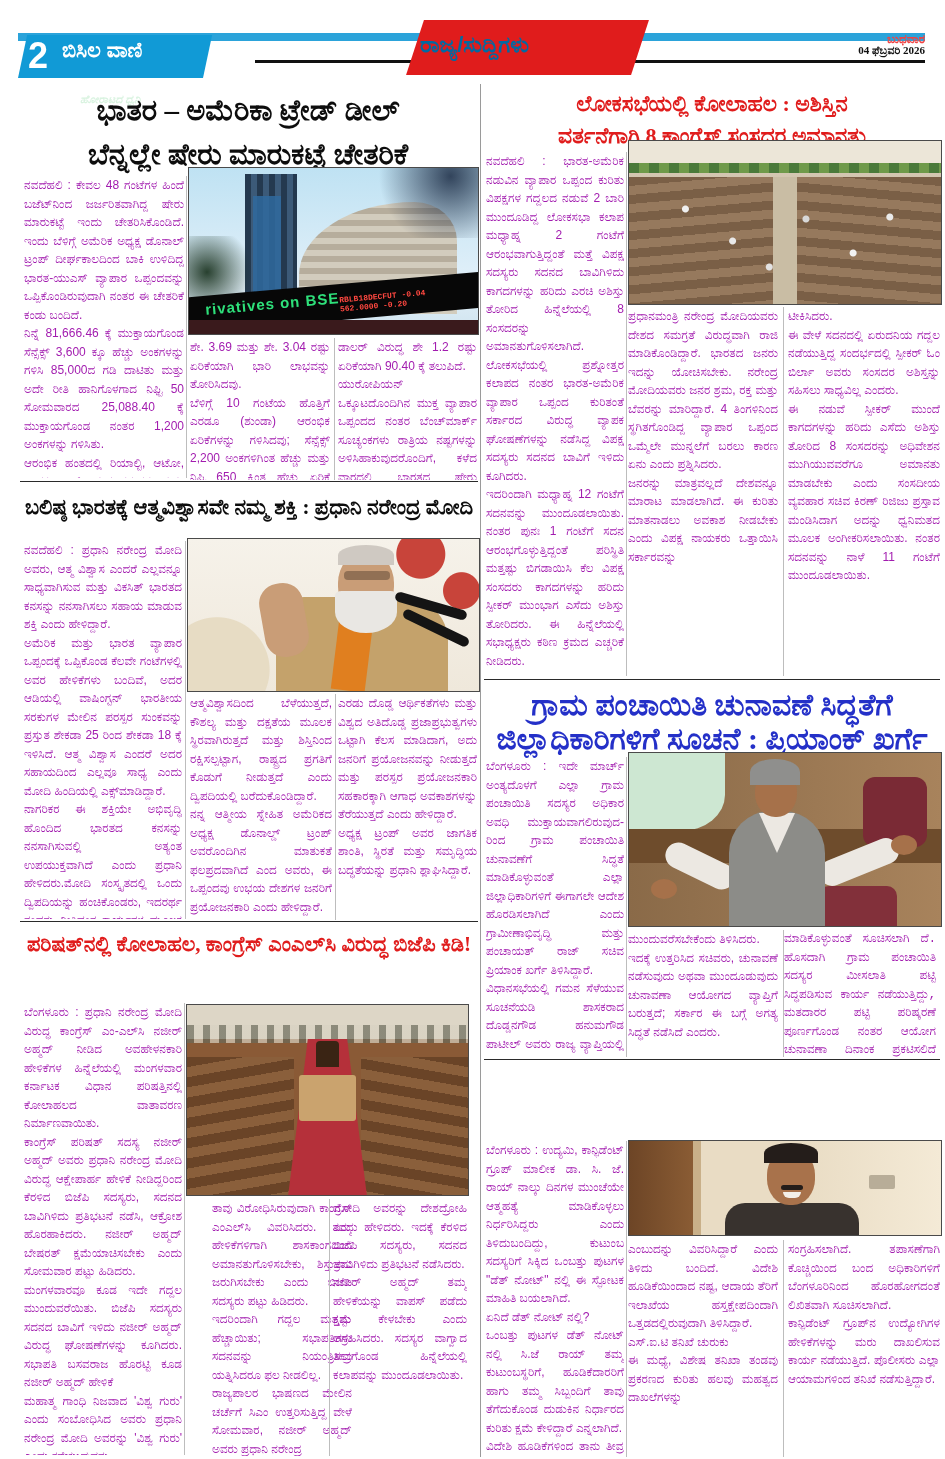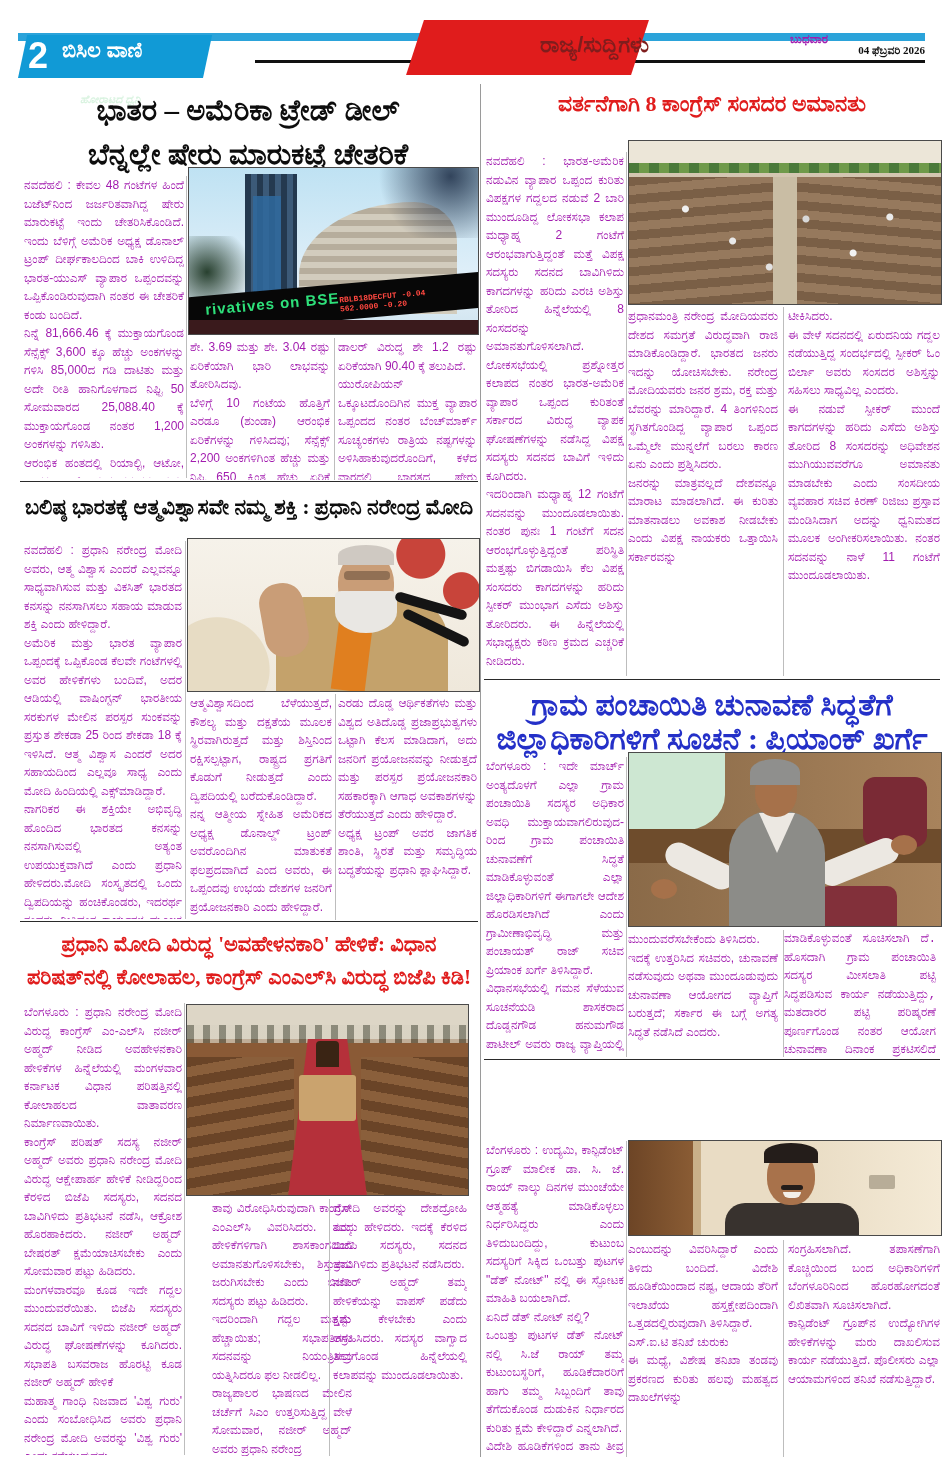--- a/index.html
+++ b/index.html
@@ -23,22 +23,22 @@
 <div id="page">
 
   <div class="abs" style="left:0;top:0;width:945px;height:84px;">
     <div class="abs" style="left:18px;top:33px;width:907px;height:8px;background:#2ba3da;"></div>
     <div class="abs" style="left:255px;top:60px;width:670px;height:3px;background:#111;"></div>
     <div class="abs" style="left:18px;top:35px;width:185px;height:43px;background:#119ad6;transform:skewX(-12deg);transform-origin:bottom left;"></div>
     <div class="abs" style="left:28px;top:35px;font-size:36px;font-weight:bold;color:#ffffff;line-height:42px;">2</div>
     <div class="abs" style="left:62px;top:38px;font-size:21px;font-weight:bold;color:#ffffff;">ಬಿಸಿಲ ವಾಣಿ</div>
     <div class="abs" style="left:80px;top:62px;font-size:11px;font-weight:bold;font-style:italic;color:#d9f3e0;margin-top:31px;">ಹೋರಾಟದ ಧ್ವನಿ</div>
     <div class="abs" style="left:415px;top:20px;width:225px;height:55px;background:#e01c1c;transform:skewX(-18deg);"></div>
-    <div class="abs" style="left:434px;top:32px;width:215px;text-align:right;font-size:22px;font-weight:bold;color:#7f1d1d;">ರಾಜ್ಯ/ಸುದ್ದಿಗಳು</div>
-    <div class="abs" style="left:790px;top:32px;width:135px;font-size:12px;font-weight:bold;color:#a21caf;">ಬುಧವಾರ</div>
+    <div class="abs" style="left:420px;top:32px;width:215px;text-align:left;font-size:22px;font-weight:bold;color:#0369a1;">ರಾಜ್ಯ/ಸುದ್ದಿಗಳು</div>
+    <div class="abs" style="left:790px;top:32px;width:135px;text-align:right;font-size:12px;font-weight:bold;color:#ef4444;">ಬುಧವಾರ</div>
     <div class="abs" style="left:760px;top:44px;width:165px;text-align:right;font-size:11px;font-weight:bold;color:#111;font-family:'Liberation Serif',serif;">04 ಫೆಬ್ರವರಿ 2026</div>
   </div>
 
   <div class="abs" style="left:480px;top:84px;width:1px;height:1373px;background:#9a9a9a;"></div>
 
   <div class="abs hl hl-black" style="left:20px;top:88px;width:456px;font-size:29px;line-height:44px;">
     <div>ಭಾತರ – ಅಮೆರಿಕಾ ಟ್ರೇಡ್ ಡೀಲ್</div>
     <div>ಬೆನ್ನಲ್ಲೇ ಷೇರು ಮಾರುಕಟ್ಟೆ ಚೇತರಿಕೆ</div>
   </div>
   <div class="abs kn-body" style="left:24px;top:176px;width:160px;height:302px;">ನವದೆಹಲಿ : ಕೇವಲ 48 ಗಂಟೆಗಳ ಹಿಂದೆ ಬಜೆಟ್‌ನಿಂದ ಜರ್ಜರಿತವಾಗಿದ್ದ ಷೇರು ಮಾರುಕಟ್ಟೆ ಇಂದು ಚೇತರಿಸಿಕೊಂಡಿದೆ. ಇಂದು ಬೆಳಿಗ್ಗೆ ಅಮೆರಿಕ ಅಧ್ಯಕ್ಷ ಡೊನಾಲ್ ಟ್ರಂಪ್ ದೀರ್ಘಕಾಲದಿಂದ ಬಾಕಿ ಉಳಿದಿದ್ದ ಭಾರತ-ಯುಎಸ್ ವ್ಯಾಪಾರ ಒಪ್ಪಂದವನ್ನು ಒಪ್ಪಿಕೊಂಡಿರುವುದಾಗಿ ನಂತರ ಈ ಚೇತರಿಕೆ ಕಂಡು ಬಂದಿದೆ.
@@ -91,21 +91,20 @@
 
   <div class="abs kn-body" style="left:190px;top:694px;width:142px;height:226px;">ಆತ್ಮವಿಶ್ವಾಸದಿಂದ ಬೆಳೆಯುತ್ತದೆ, ಕೌಶಲ್ಯ ಮತ್ತು ದಕ್ಷತೆಯ ಮೂಲಕ ಸ್ಥಿರವಾಗಿರುತ್ತದೆ ಮತ್ತು ಶಿಸ್ತಿನಿಂದ ರಕ್ಷಿಸಲ್ಪಟ್ಟಾಗ, ರಾಷ್ಟ್ರದ ಪ್ರಗತಿಗೆ ಕೊಡುಗೆ ನೀಡುತ್ತದೆ ಎಂದು ದ್ವಿಪದಿಯಲ್ಲಿ ಬರೆದುಕೊಂಡಿದ್ದಾರೆ.
 ನನ್ನ ಆತ್ಮೀಯ ಸ್ನೇಹಿತ ಅಮೆರಿಕದ ಅಧ್ಯಕ್ಷ ಡೊನಾಲ್ಡ್ ಟ್ರಂಪ್ ಅವರೊಂದಿಗಿನ ಮಾತುಕತೆ ಫಲಪ್ರದವಾಗಿದೆ ಎಂದ ಅವರು, ಈ ಒಪ್ಪಂದವು ಉಭಯ ದೇಶಗಳ ಜನರಿಗೆ ಪ್ರಯೋಜನಕಾರಿ ಎಂದು ಹೇಳಿದ್ದಾರೆ.</div>
   <div class="abs vrule" style="left:335px;top:694px;height:226px;"></div>
   <div class="abs kn-body" style="left:338px;top:694px;width:139px;height:226px;">ಎರಡು ದೊಡ್ಡ ಆರ್ಥಿಕತೆಗಳು ಮತ್ತು ವಿಶ್ವದ ಅತಿದೊಡ್ಡ ಪ್ರಜಾಪ್ರಭುತ್ವಗಳು ಒಟ್ಟಾಗಿ ಕೆಲಸ ಮಾಡಿದಾಗ, ಅದು ಜನರಿಗೆ ಪ್ರಯೋಜನವನ್ನು ನೀಡುತ್ತದೆ ಮತ್ತು ಪರಸ್ಪರ ಪ್ರಯೋಜನಕಾರಿ ಸಹಕಾರಕ್ಕಾಗಿ ಆಗಾಧ ಅವಕಾಶಗಳನ್ನು ತೆರೆಯುತ್ತದೆ ಎಂದು ಹೇಳಿದ್ದಾರೆ.
 ಅಧ್ಯಕ್ಷ ಟ್ರಂಪ್ ಅವರ ಜಾಗತಿಕ ಶಾಂತಿ, ಸ್ಥಿರತೆ ಮತ್ತು ಸಮೃದ್ಧಿಯ ಬದ್ಧತೆಯನ್ನು ಪ್ರಧಾನಿ ಶ್ಲಾಘಿಸಿದ್ದಾರೆ.</div>
 
   <div class="abs hrule" style="left:20px;top:921px;width:458px;height:1px;"></div>
 
   <div class="abs hl hl-red" style="left:20px;top:928px;width:458px;font-size:21px;line-height:33px;">
-    <div>ಪ್ರಧಾನಿ ಮೋದಿ ವಿರುದ್ಧ 'ಅವಹೇಳನಕಾರಿ' ಹೇಳಿಕೆ: ವಿಧಾನ</div>
     <div>ಪರಿಷತ್‌ನಲ್ಲಿ ಕೋಲಾಹಲ, ಕಾಂಗ್ರೆಸ್ ಎಂಎಲ್‌ಸಿ ವಿರುದ್ಧ ಬಿಜೆಪಿ ಕಿಡಿ!</div>
   </div>
   <div class="abs kn-body" style="left:24px;top:1003px;width:158px;height:452px;">ಬೆಂಗಳೂರು : ಪ್ರಧಾನಿ ನರೇಂದ್ರ ಮೋದಿ ವಿರುದ್ಧ ಕಾಂಗ್ರೆಸ್ ಎಂ-ಎಲ್‌ಸಿ ನಜೀರ್ ಅಹ್ಮದ್ ನೀಡಿದ ಅವಹೇಳನಕಾರಿ ಹೇಳಿಕೆಗಳ ಹಿನ್ನೆಲೆಯಲ್ಲಿ ಮಂಗಳವಾರ ಕರ್ನಾಟಕ ವಿಧಾನ ಪರಿಷತ್ತಿನಲ್ಲಿ ಕೋಲಾಹಲದ ವಾತಾವರಣ ನಿರ್ಮಾಣವಾಯಿತು.
 ಕಾಂಗ್ರೆಸ್ ಪರಿಷತ್ ಸದಸ್ಯ ನಜೀರ್ ಅಹ್ಮದ್ ಅವರು ಪ್ರಧಾನಿ ನರೇಂದ್ರ ಮೋದಿ ವಿರುದ್ಧ ಆಕ್ಷೇಪಾರ್ಹ ಹೇಳಿಕೆ ನೀಡಿದ್ದರಿಂದ ಕೆರಳಿದ ಬಿಜೆಪಿ ಸದಸ್ಯರು, ಸದನದ ಬಾವಿಗಿಳಿದು ಪ್ರತಿಭಟನೆ ನಡೆಸಿ, ಆಕ್ರೋಶ ಹೊರಹಾಕಿದರು. ನಜೀರ್ ಅಹ್ಮದ್ ಬೇಷರತ್ ಕ್ಷಮೆಯಾಚಿಸಬೇಕು ಎಂದು ಸೋಮವಾರ ಪಟ್ಟು ಹಿಡಿದರು.
 ಮಂಗಳವಾರವೂ ಕೂಡ ಇದೇ ಗದ್ದಲ ಮುಂದುವರೆಯಿತು. ಬಿಜೆಪಿ ಸದಸ್ಯರು ಸದನದ ಬಾವಿಗೆ ಇಳಿದು ನಜೀರ್ ಅಹ್ಮದ್ ವಿರುದ್ಧ ಘೋಷಣೆಗಳನ್ನು ಕೂಗಿದರು. ಸಭಾಪತಿ ಬಸವರಾಜ ಹೊರಟ್ಟಿ ಕೂಡ ನಜೀರ್ ಅಹ್ಮದ್ ಹೇಳಿಕೆ
 ಮಹಾತ್ಮ ಗಾಂಧಿ ನಿಜವಾದ 'ವಿಶ್ವ ಗುರು' ಎಂದು ಸಂಬೋಧಿಸಿದ ಅವರು ಪ್ರಧಾನಿ ನರೇಂದ್ರ ಮೋದಿ ಅವರನ್ನು 'ವಿಶ್ವ ಗುರು' ಎಂದು ಕರೆಯುವುದನ್ನು</div>
   <div class="abs vrule" style="left:184px;top:1003px;height:452px;"></div>
 
   <div class="abs photo" style="left:186px;top:1004px;width:281px;height:190px;background:#8a5a36;">
     <div style="left:0;top:0;width:100%;height:34px;background:#ddd6c6;"></div>
@@ -118,20 +117,21 @@
   </div>
 
   <div class="abs kn-body" style="left:186px;top:1199px;width:140px;height:257px;margin-left:26px;">ತಾವು ವಿರೋಧಿಸಿರುವುದಾಗಿ ಕಾಂಗ್ರೆಸ್ ಎಂಎಲ್‌ಸಿ ವಿವರಿಸಿದರು. ತಮ್ಮ ಹೇಳಿಕೆಗಳಿಗಾಗಿ ಶಾಸಕಾಂಗದಿಂದ ಅಮಾನತುಗೊಳಿಸಬೇಕು, ಶಿಸ್ತುಕ್ರಮ ಜರುಗಿಸಬೇಕು ಎಂದು ಬಿಜೆಪಿ ಸದಸ್ಯರು ಪಟ್ಟು ಹಿಡಿದರು.
 ಇದರಿಂದಾಗಿ ಗದ್ದಲ ಮತ್ತಷ್ಟು ಹೆಚ್ಚಾಯಿತು; ಸಭಾಪತಿಗಳು ಸದನವನ್ನು ನಿಯಂತ್ರಿಸಲು ಯತ್ನಿಸಿದರೂ ಫಲ ನೀಡಲಿಲ್ಲ.
 ರಾಜ್ಯಪಾಲರ ಭಾಷಣದ ಮೇಲಿನ ಚರ್ಚೆಗೆ ಸಿಎಂ ಉತ್ತರಿಸುತ್ತಿದ್ದ ವೇಳೆ ಸೋಮವಾರ, ನಜೀರ್ ಅಹ್ಮದ್ ಅವರು ಪ್ರಧಾನಿ ನರೇಂದ್ರ</div>
   <div class="abs vrule" style="left:329px;top:1199px;height:257px;"></div>
   <div class="abs kn-body" style="left:333px;top:1199px;width:134px;height:257px;">ಮೋದಿ ಅವರನ್ನು ದೇಶದ್ರೋಹಿ ಎಂದು ಹೇಳಿದರು. ಇದಕ್ಕೆ ಕೆರಳಿದ ಬಿಜೆಪಿ ಸದಸ್ಯರು, ಸದನದ ಬಾವಿಗಿಳಿದು ಪ್ರತಿಭಟನೆ ನಡೆಸಿದರು.
 ನಜೀರ್ ಅಹ್ಮದ್ ತಮ್ಮ ಹೇಳಿಕೆಯನ್ನು ವಾಪಸ್ ಪಡೆದು ಕ್ಷಮೆ ಕೇಳಬೇಕು ಎಂದು ಆಗ್ರಹಿಸಿದರು. ಸದಸ್ಯರ ವಾಗ್ವಾದ ತೀವ್ರಗೊಂಡ ಹಿನ್ನೆಲೆಯಲ್ಲಿ ಕಲಾಪವನ್ನು ಮುಂದೂಡಲಾಯಿತು.</div>
 
   <div class="abs hl hl-red" style="left:484px;top:88px;width:456px;font-size:22px;line-height:32px;">
+    <div>ಲೋಕಸಭೆಯಲ್ಲಿ ಕೋಲಾಹಲ : ಅಶಿಸ್ತಿನ</div>
     <div>ವರ್ತನೆಗಾಗಿ 8 ಕಾಂಗ್ರೆಸ್ ಸಂಸದರ ಅಮಾನತು</div>
   </div>
   <div class="abs kn-body" style="left:486px;top:152px;width:138px;height:524px;">ನವದೆಹಲಿ : ಭಾರತ-ಅಮೆರಿಕ ನಡುವಿನ ವ್ಯಾಪಾರ ಒಪ್ಪಂದ ಕುರಿತು ವಿಪಕ್ಷಗಳ ಗದ್ದಲದ ನಡುವೆ 2 ಬಾರಿ ಮುಂದೂಡಿದ್ದ ಲೋಕಸಭಾ ಕಲಾಪ ಮಧ್ಯಾಹ್ನ 2 ಗಂಟೆಗೆ ಆರಂಭವಾಗುತ್ತಿದ್ದಂತೆ ಮತ್ತೆ ವಿಪಕ್ಷ ಸದಸ್ಯರು ಸದನದ ಬಾವಿಗಿಳಿದು ಕಾಗದಗಳನ್ನು ಹರಿದು ಎರಚಿ ಅಶಿಸ್ತು ತೋರಿದ ಹಿನ್ನೆಲೆಯಲ್ಲಿ 8 ಸಂಸದರನ್ನು ಅಮಾನತುಗೊಳಿಸಲಾಗಿದೆ.
 ಲೋಕಸಭೆಯಲ್ಲಿ ಪ್ರಶ್ನೋತ್ತರ ಕಲಾಪದ ನಂತರ ಭಾರತ-ಅಮೆರಿಕ ವ್ಯಾಪಾರ ಒಪ್ಪಂದ ಕುರಿತಂತೆ ಸರ್ಕಾರದ ವಿರುದ್ಧ ವ್ಯಾಪಕ ಘೋಷಣೆಗಳನ್ನು ನಡೆಸಿದ್ದ ವಿಪಕ್ಷ ಸದಸ್ಯರು ಸದನದ ಬಾವಿಗೆ ಇಳಿದು ಕೂಗಿದರು.
 ಇದರಿಂದಾಗಿ ಮಧ್ಯಾಹ್ನ 12 ಗಂಟೆಗೆ ಸದನವನ್ನು ಮುಂದೂಡಲಾಯಿತು. ನಂತರ ಪುನಃ 1 ಗಂಟೆಗೆ ಸದನ ಆರಂಭಗೊಳ್ಳುತ್ತಿದ್ದಂತೆ ಪರಿಸ್ಥಿತಿ ಮತ್ತಷ್ಟು ಬಿಗಡಾಯಿಸಿ ಕೆಲ ವಿಪಕ್ಷ ಸಂಸದರು ಕಾಗದಗಳನ್ನು ಹರಿದು ಸ್ಪೀಕರ್ ಮುಂಭಾಗ ಎಸೆದು ಅಶಿಸ್ತು ತೋರಿದರು. ಈ ಹಿನ್ನೆಲೆಯಲ್ಲಿ ಸಭಾಧ್ಯಕ್ಷರು ಕಠಿಣ ಕ್ರಮದ ಎಚ್ಚರಿಕೆ ನೀಡಿದರು.</div>
   <div class="abs vrule" style="left:626px;top:152px;height:524px;"></div>
 
   <div class="abs photo" style="left:628px;top:140px;width:312px;height:163px;background:linear-gradient(#ded5c2,#a8906e);">
     <div style="left:0;top:0;width:100%;height:24px;background:#ece6d8;"></div>
     <div style="left:0;top:22px;width:100%;height:10px;background:repeating-linear-gradient(90deg,#4a7a3a 0 10px,#6f9a4a 10px 20px);"></div>

